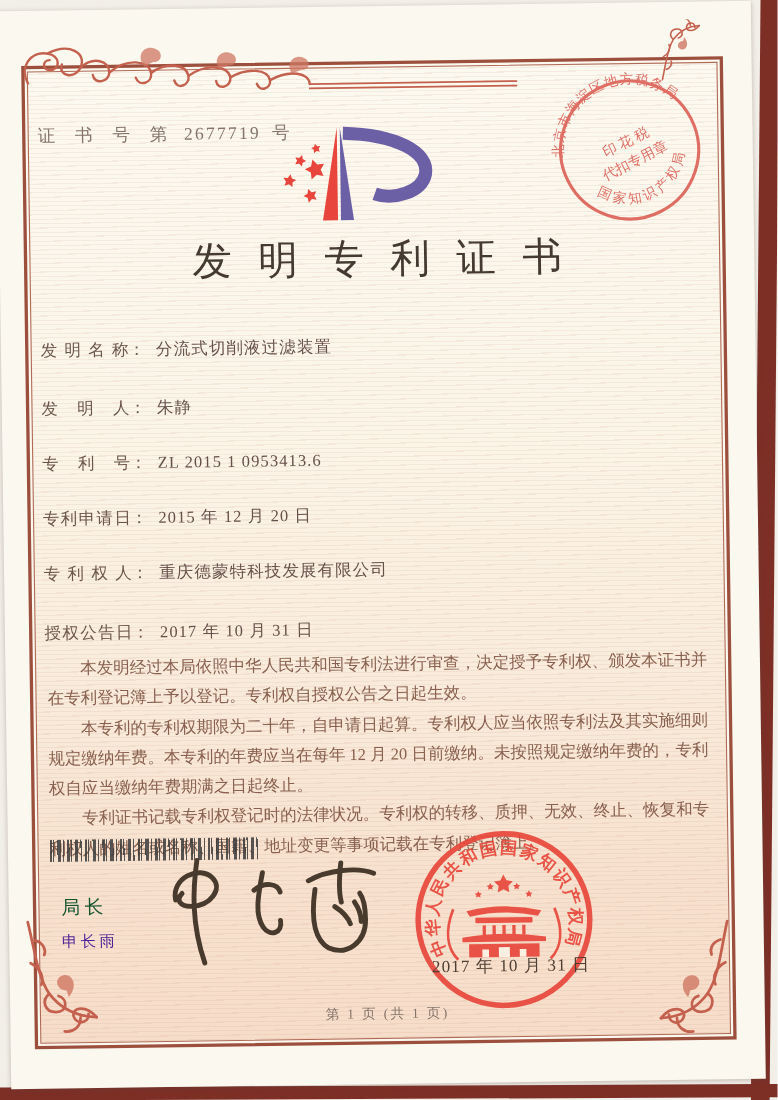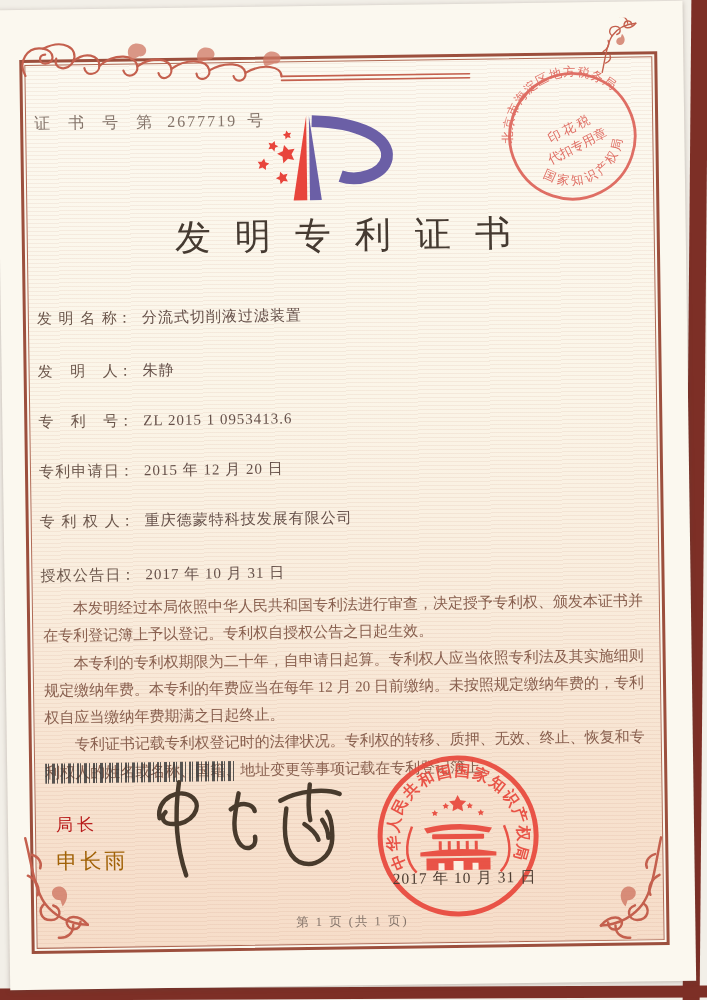--- a/index.html
+++ b/index.html
@@ -24,22 +24,22 @@
   .field-row{position:absolute;left:36px;font-size:15px;color:#6b564b;white-space:nowrap;}
   .f-label{display:inline-block;width:80px;text-align:justify;text-align-last:justify;}
   .f-colon{margin-right:10px;}
   .f-value{letter-spacing:1px;color:#66514a;}
   .fr1{top:300px;} .fr2{top:353px;} .fr3{top:403px;} .fr4{top:453px;} .fr5{top:503px;} .fr6{top:557px;}
   .body-text{left:38px;top:586px;width:600px;color:#89604f;font-size:15px;line-height:1.82;}
   .body-text p{margin:0;text-indent:2em;}
   .barcode{left:38px;top:754px;width:190px;height:20px;opacity:.85;
      background:repeating-linear-gradient(90deg,#3a3a3a 0 2px,rgba(0,0,0,0) 2px 3px,#3a3a3a 3px 4px,
        rgba(0,0,0,0) 4px 7px,#3a3a3a 7px 10px,rgba(0,0,0,0) 10px 12px,#3a3a3a 12px 13px,rgba(0,0,0,0) 13px 16px);}
-  .signer-title{left:48px;top:804px;font-size:17px;color:#b91c1c;letter-spacing:4px;}
-  .signer-name{left:48px;top:838px;font-size:21px;color:#a16207;letter-spacing:3px;}
+  .signer-title{left:48px;top:804px;font-size:17px;color:#14532d;letter-spacing:4px;}
+  .signer-name{left:48px;top:838px;font-size:14px;color:#4c1d95;letter-spacing:3px;}
   .issue-date{left:384px;top:864px;font-size:15.5px;color:#4e3e33;letter-spacing:1px;z-index:6;}
   .page-footer{left:0;top:908px;width:100%;text-align:center;font-size:12.5px;color:#84746a;letter-spacing:2px;}
   .tax-stamp{left:498px;top:58px;width:152px;height:152px;transform:rotate(-26deg);opacity:.78;}
   .official-seal{left:360px;top:742px;width:180px;height:180px;opacity:.92;z-index:5;}
   .logo{left:248px;top:104px;width:182px;height:95px;}
   .signature{left:128px;top:766px;width:218px;height:110px;z-index:4;}
   .fl-top{left:22px;top:22px;width:452px;height:56px;}
   .fl-tr{left:586px;top:16px;width:92px;height:58px;transform:scaleX(-1);}
   .fl-bl{left:14px;top:816px;width:104px;height:116px;transform:scaleX(-1);}
   .fl-br{left:552px;top:826px;width:104px;height:112px;}

